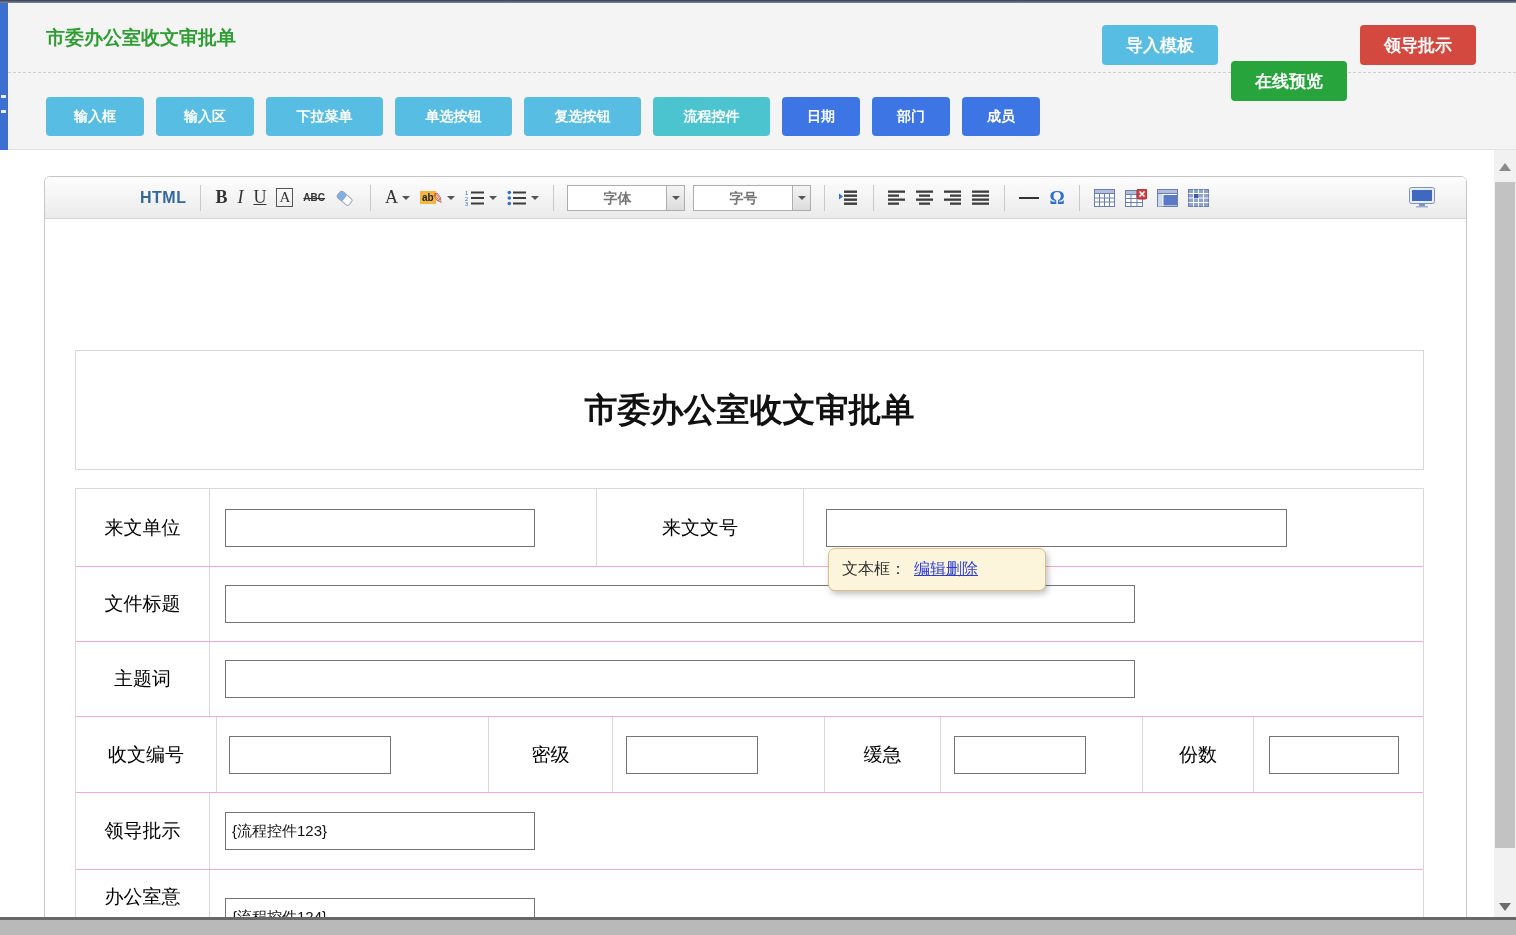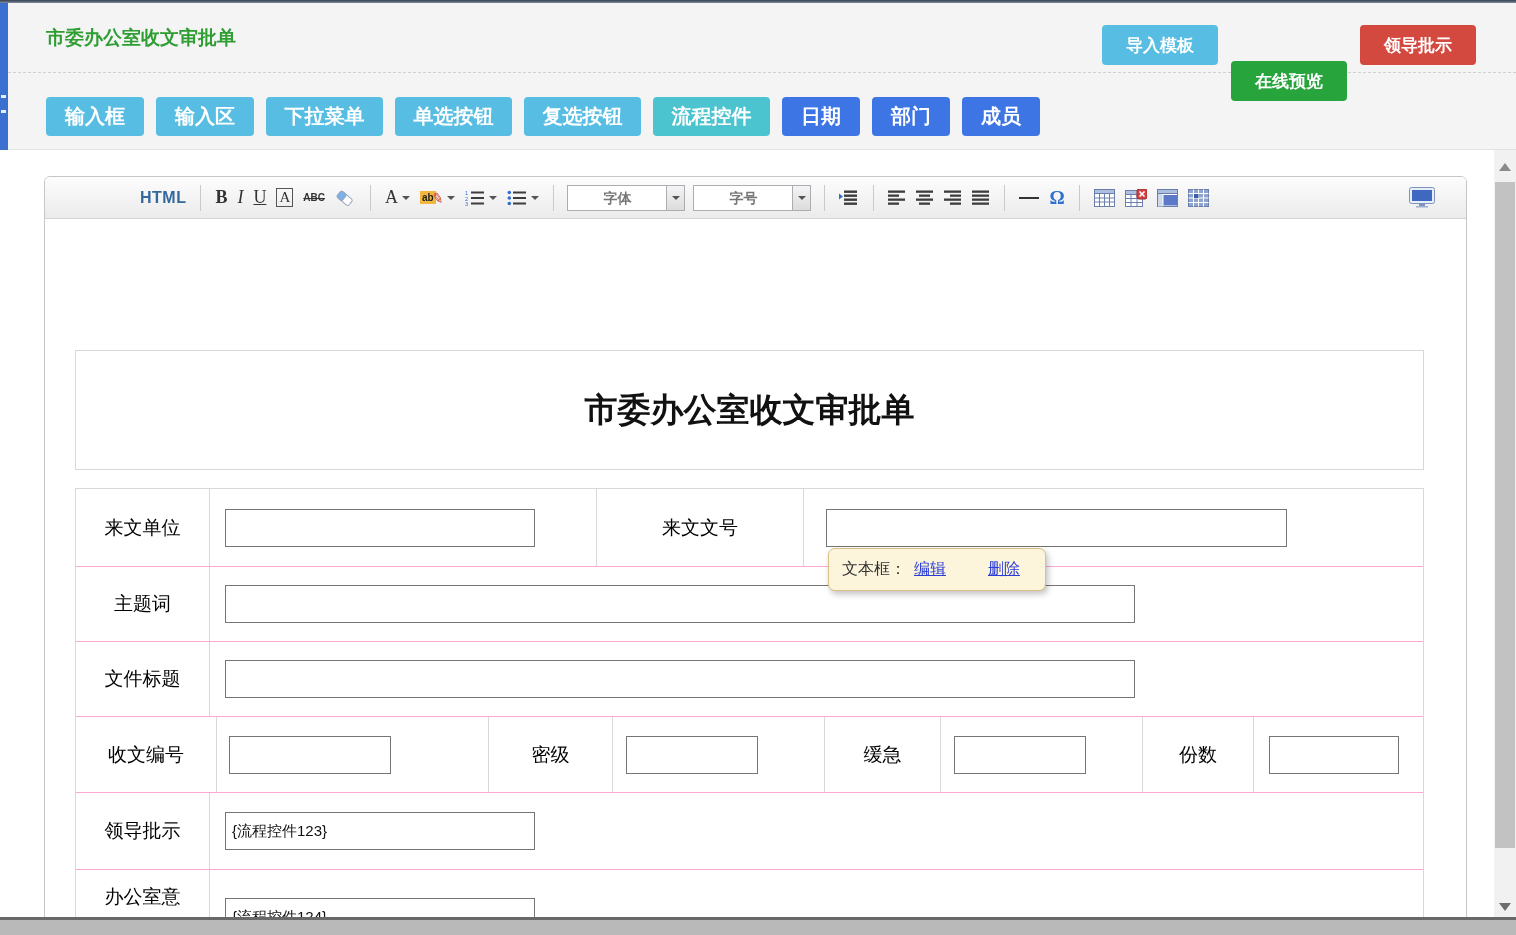--- a/index.html
+++ b/index.html
@@ -24,21 +24,21 @@
   .actions { position:absolute; right:40px; top:22px; display:flex; gap:13px; }
   .abtn { min-width:116px; height:40px; border:none; border-radius:4px; color:#fff;
           font-family:"Liberation Sans",sans-serif; font-size:17px; font-weight:bold; cursor:pointer;
           padding:0 14px; }
   .abtn.import { background:var(--sky,#57bde2);text-align:center; }
   .abtn.preview { background:var(--green,#28a43c);margin-top:36px; }
   .abtn.save { background:var(--red,#d3493f); }
 
   .controls { position:absolute; left:38px; top:94px; display:flex; gap:12px; }
   .cbtn { height:39px; border:none; border-radius:4px; color:#fff; font-family:"Liberation Sans",sans-serif;
-          font-size:20px; font-weight:bold; cursor:pointer; padding:0 10px; }
+          font-size:14px; font-weight:bold; cursor:pointer; padding:0 10px; }
   .cbtn.w98 { width:98px; } .cbtn.w118 { width:117px; } .cbtn.w78 { width:78px; }
   .cbtn.sky { background:var(--sky,#57bde2); }
   .cbtn.teal { background:var(--teal,#4cc4cf); }
   .cbtn.blue { background:var(--blue,#3d76e4); }
 
   
   .editor { position:absolute; left:44px; top:176px; width:1423px; height:759px;
             border:1px solid #c6c6c6; border-radius:6px 6px 0 0; background:#fff; overflow:hidden; }
   .toolbar { position:absolute; left:0; right:0; top:0; height:42px;
              background:linear-gradient(#fdfdfd,#ebebeb); border-bottom:1px solid #d4d4d4;
@@ -87,21 +87,21 @@
   .r6cell { align-items:flex-start; }
   .r6cell .lbl6 { margin-top:14px; width:100%; text-align:center; font-size:19px; }
   .r6box { margin-top:28px; }
 
   
   .tooltip { position:absolute; left:828px; top:548px; width:218px; height:43px; z-index:50;
              background:#fcf5dc; border:1px solid #dbbf85; border-radius:7px;
              box-shadow:2px 3px 6px rgba(0,0,0,.25); display:flex; align-items:center; padding:0 13px;
              font-size:16px; color:#333; }
   .tooltip a { color:var(--link,#2a3cd8); text-decoration:underline; cursor:pointer; }
-  .tt-edit { margin-left:8px; } .tt-del { margin-left:42px; }
+  .tt-edit { margin-left:8px; } .tt-del { }
 
   
   .scroll { position:absolute; right:0; top:150px; bottom:0; width:22px; background:#f1f1f1; z-index:55; }
   .scroll .up { position:absolute; top:6px; left:0; width:22px; height:22px; display:flex;
                 align-items:center; justify-content:center; cursor:pointer; }
   .scroll .down { position:absolute; bottom:20px; left:0; width:22px; height:16px; display:flex;
                   align-items:center; justify-content:center; cursor:pointer; }
   .tri-up { width:0; height:0; border:6px solid transparent; border-bottom:8px solid #8a8a8a; margin-top:-6px; }
   .tri-down { width:0; height:0; border:6px solid transparent; border-top:8px solid #6d6d6d; margin-bottom:-6px; }
   .thumb { position:absolute; top:32px; left:1px; width:20px; height:666px; background:#c2c2c2; cursor:grab; }
@@ -346,28 +346,28 @@
           <div class="fcell w387">
               <input class="tin ml15 iw310" style="">
             </div>
           <div class="fcell flabel w207">来文文号</div>
           <div class="fcell">
               <input class="tin ml22 iw461" style="">
             </div>
         </div>
 
         <div class="frow h75">
-          <div class="fcell flabel w134">主题词</div>
+          <div class="fcell flabel w134">文件标题</div>
           <div class="fcell">
               <input class="tin ml15 iw910" style="">
             </div>
         </div>
 
         <div class="frow h75">
-          <div class="fcell flabel w134">文件标题</div>
+          <div class="fcell flabel w134">主题词</div>
           <div class="fcell">
               <input class="tin ml15 iw910" style="">
             </div>
         </div>
 
         <div class="frow h76">
           <div class="fcell flabel w141">收文编号</div>
           <div class="fcell w272">
               <input class="tin ml12 iw162" style="">
             </div>

